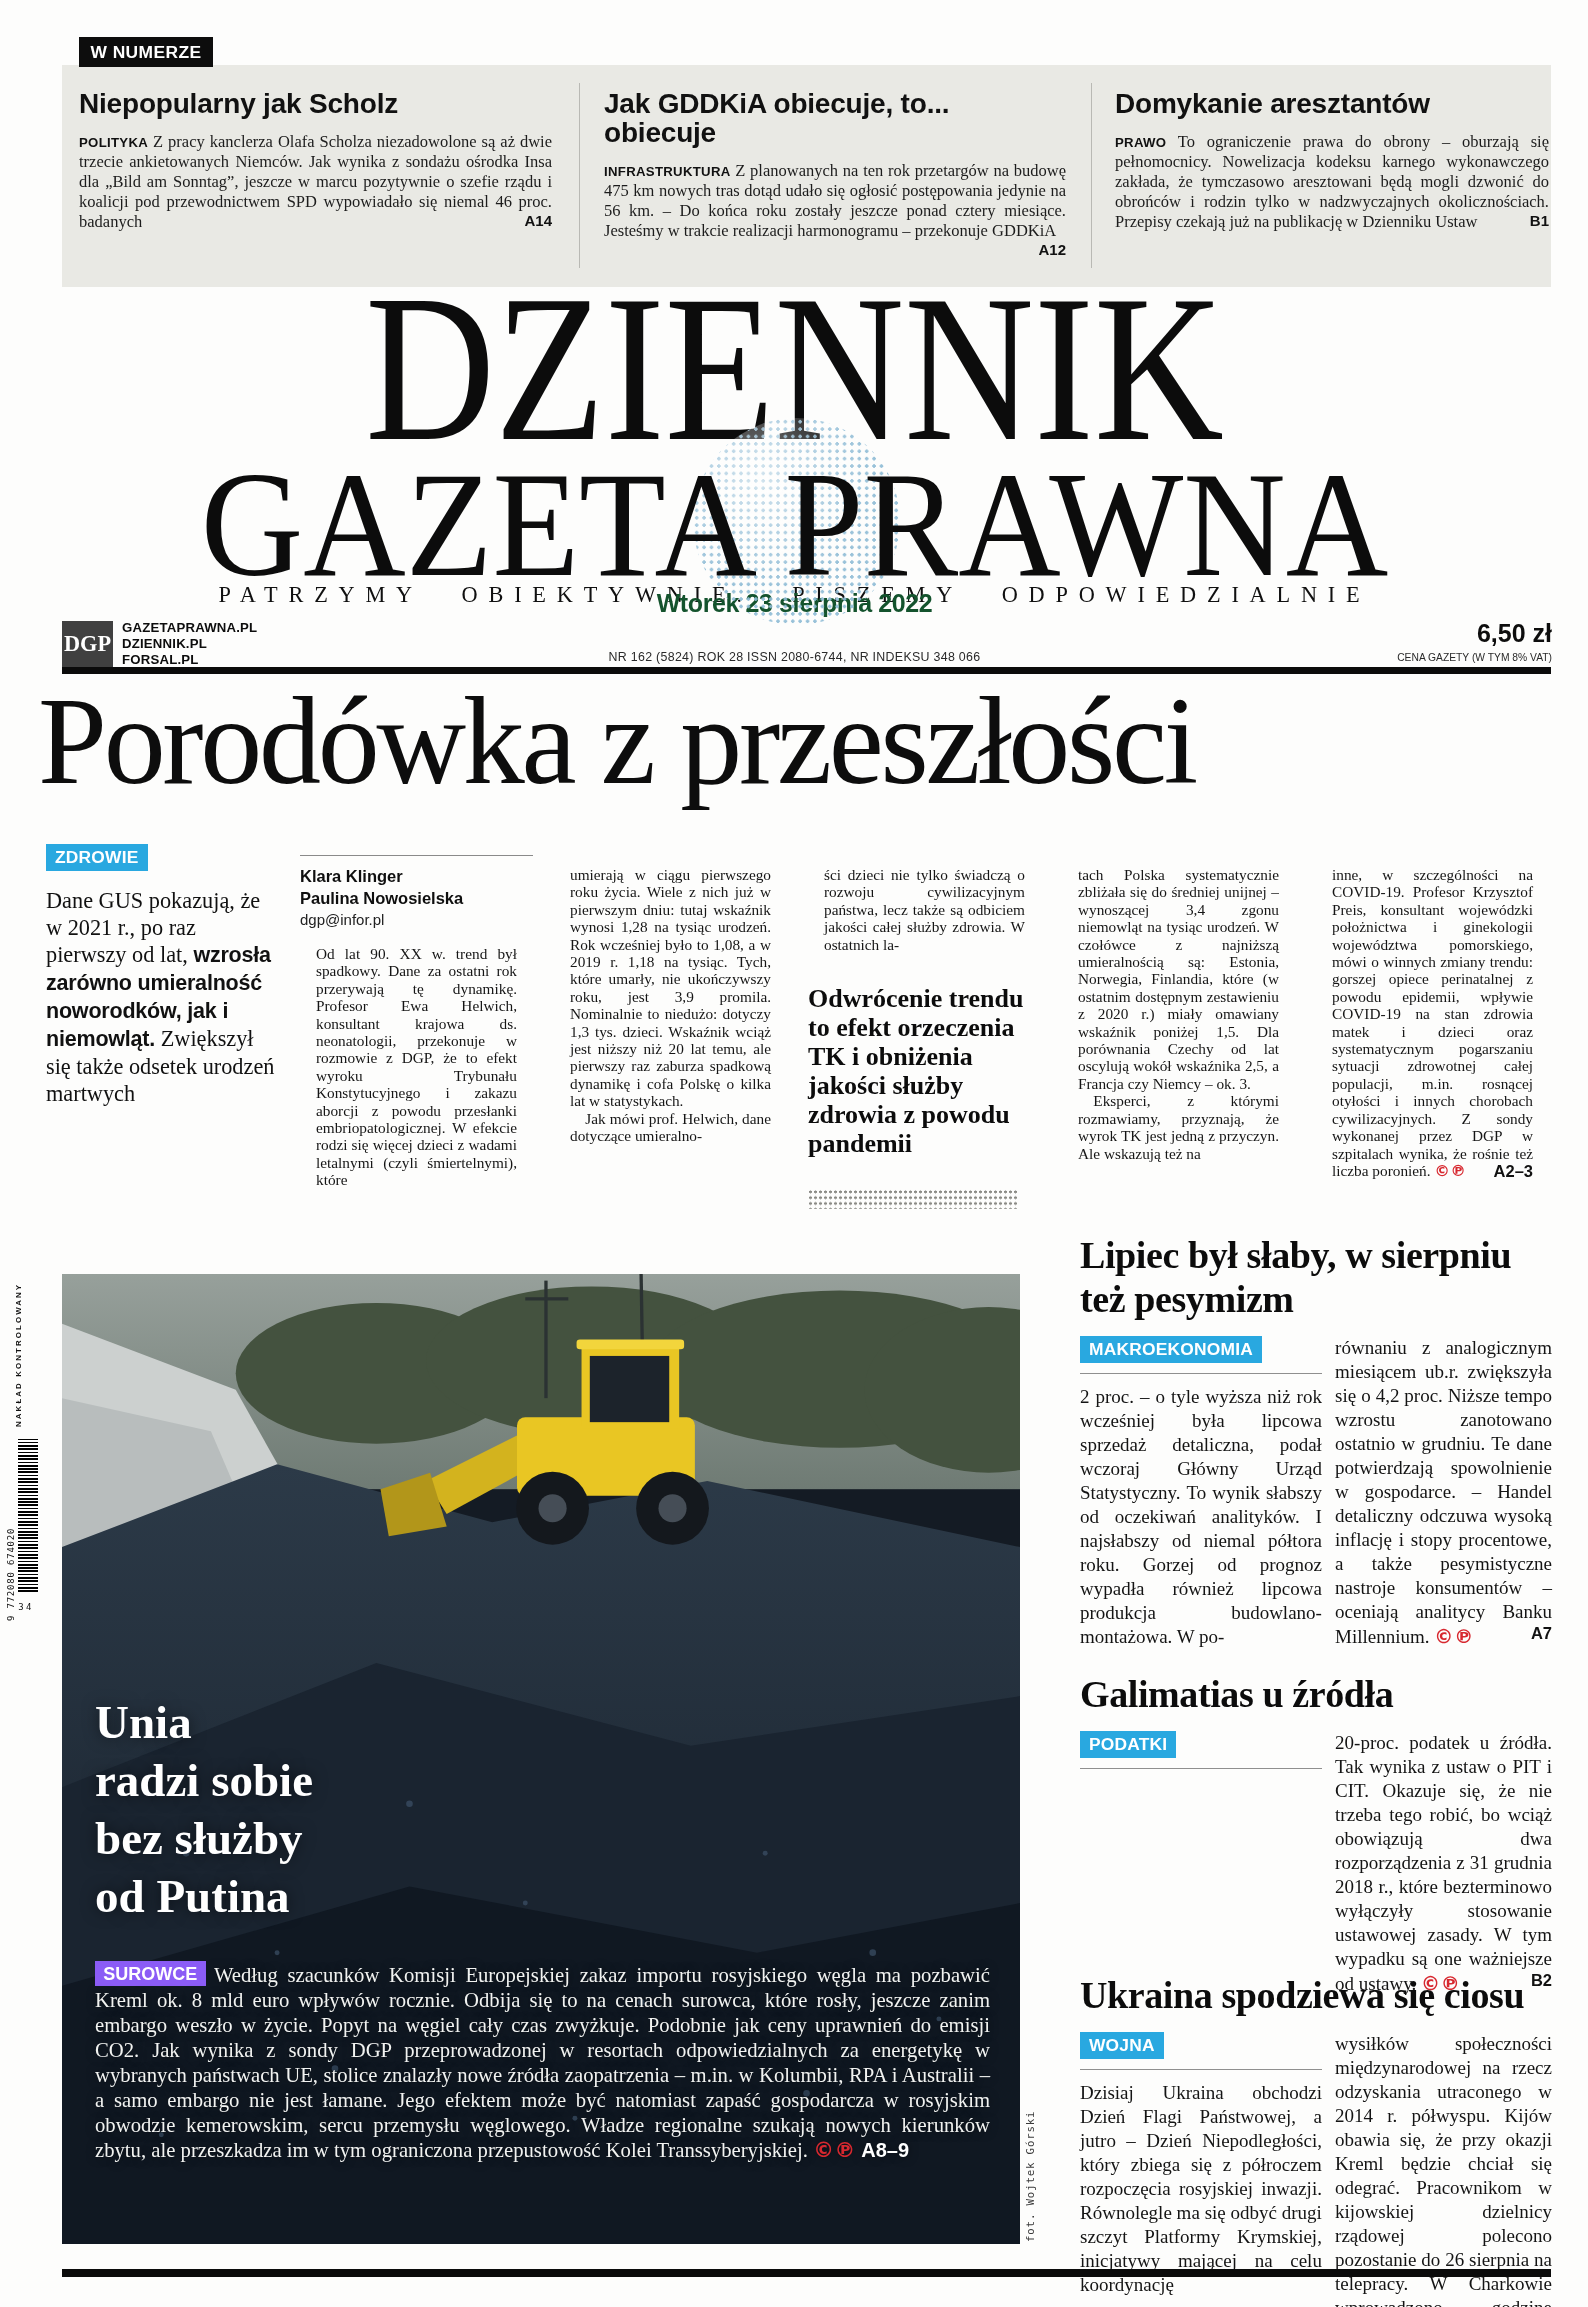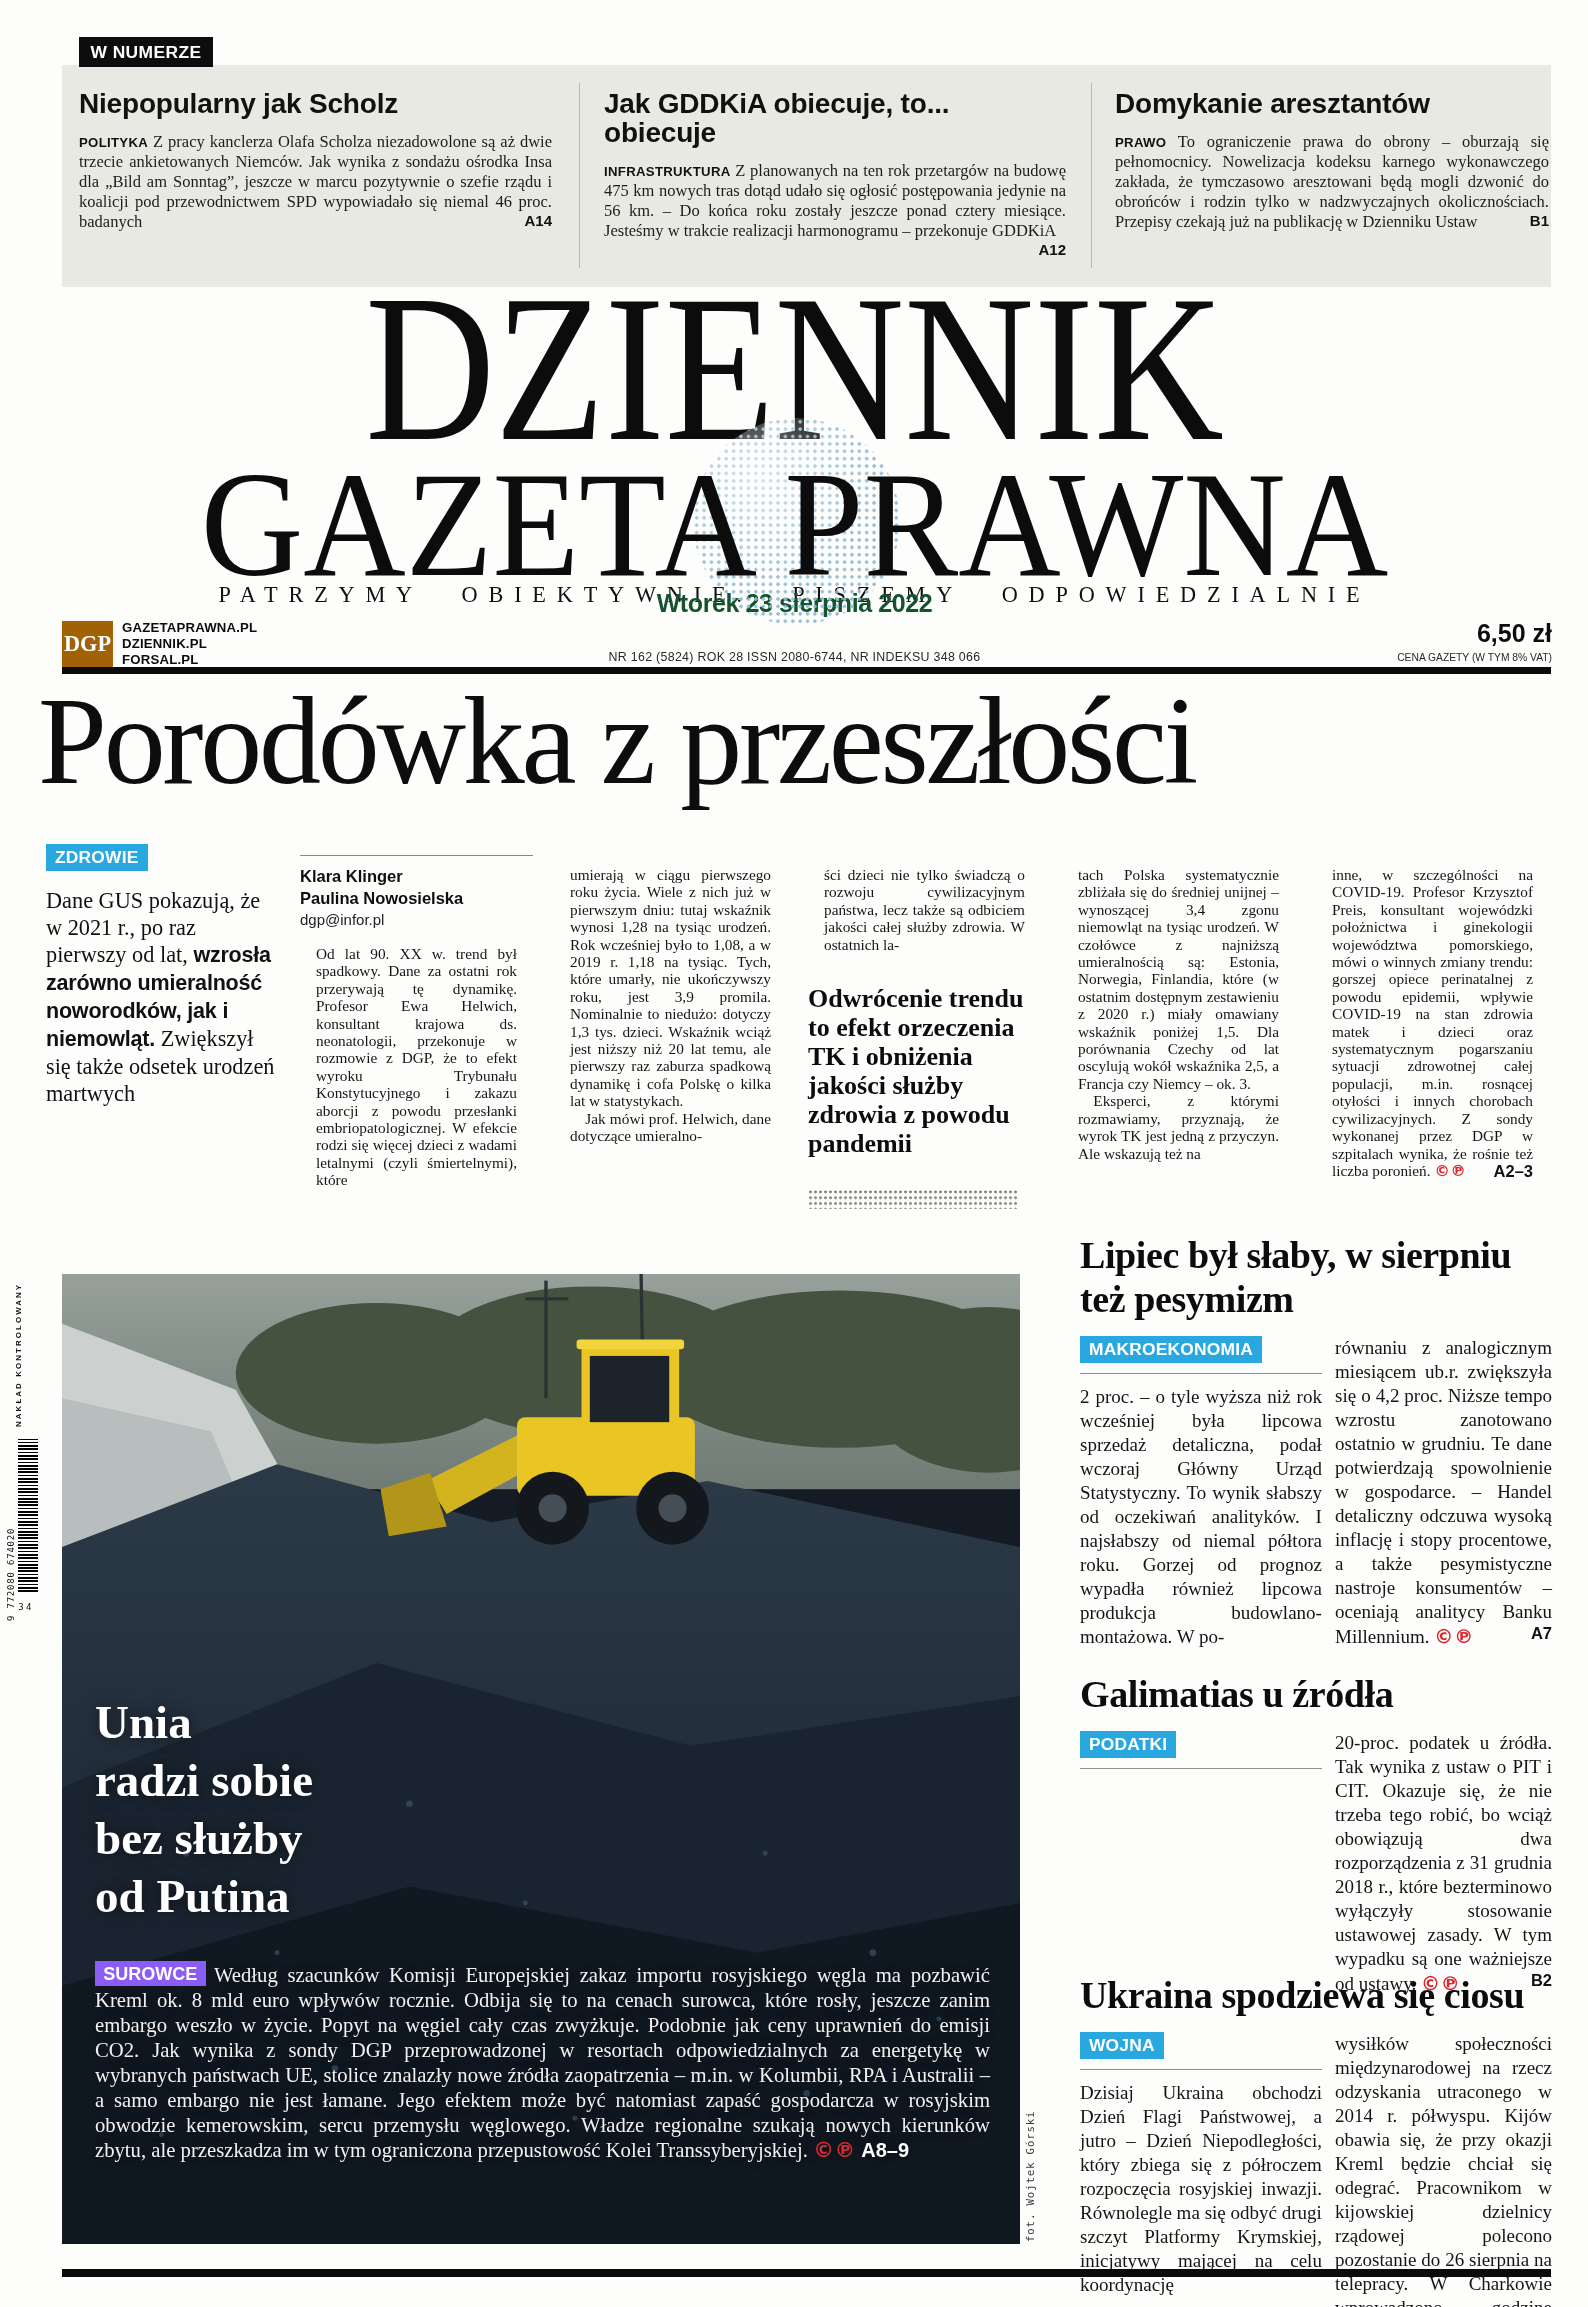--- a/index.html
+++ b/index.html
@@ -25,21 +25,21 @@
       transform:scaleX(.94);color:#0c0c0c;white-space:nowrap;z-index:2;}
   .globe{left:693px;top:418px;width:207px;height:207px;border-radius:50%;z-index:1;opacity:.9;
       background-image:
         radial-gradient(circle at 32% 28%,rgba(255,255,255,.55),rgba(255,255,255,0) 55%),
         radial-gradient(#8fbcd6 1.7px,rgba(0,0,0,0) 1.9px);
       background-size:100% 100%,7.4px 7.4px;}
   .slogan{left:0;right:0;top:584px;text-align:center;font:400 22.3px/1 "Liberation Serif",serif;
       letter-spacing:10.8px;word-spacing:23px;color:#101010;white-space:nowrap;}
 
   
-  .dgpbox{left:62px;top:621px;width:51px;height:46px;background:#a16207;color:#fff;
+  .dgpbox{left:62px;top:621px;width:51px;height:46px;background:#404040;color:#fff;
       display:flex;align-items:center;justify-content:center;font:bold 22.3px "Liberation Serif",serif;}
   .sites{left:122px;top:620px;font:bold 13.2px/16px "Liberation Sans",sans-serif;color:#0d0d0d;letter-spacing:0.2px;}
   .dl-date{left:0;right:0;top:591px;text-align:center;font:bold 25px/1 "Liberation Sans",sans-serif;
       color:#14532d;letter-spacing:-0.4px;}
   .dl-issue{left:0;right:0;top:651px;text-align:center;font:12.4px/1 "Liberation Sans",sans-serif;
       color:#2a2a2a;letter-spacing:0.3px;}
   .dl-price{right:37px;top:621px;width:248px;text-align:right;font:bold 25px/1 "Liberation Sans",sans-serif;color:#0d0d0d;}
   .dl-pricenote{right:37px;top:653px;width:248px;text-align:right;font:10.3px/1 "Liberation Sans",sans-serif;color:#2a2a2a;}
   .bigrule{left:62px;top:667px;width:1489px;height:6.6px;background:#0b0b0b;}
   .botrule{left:62px;top:2269px;width:1489px;height:8.3px;background:#0b0b0b;}

